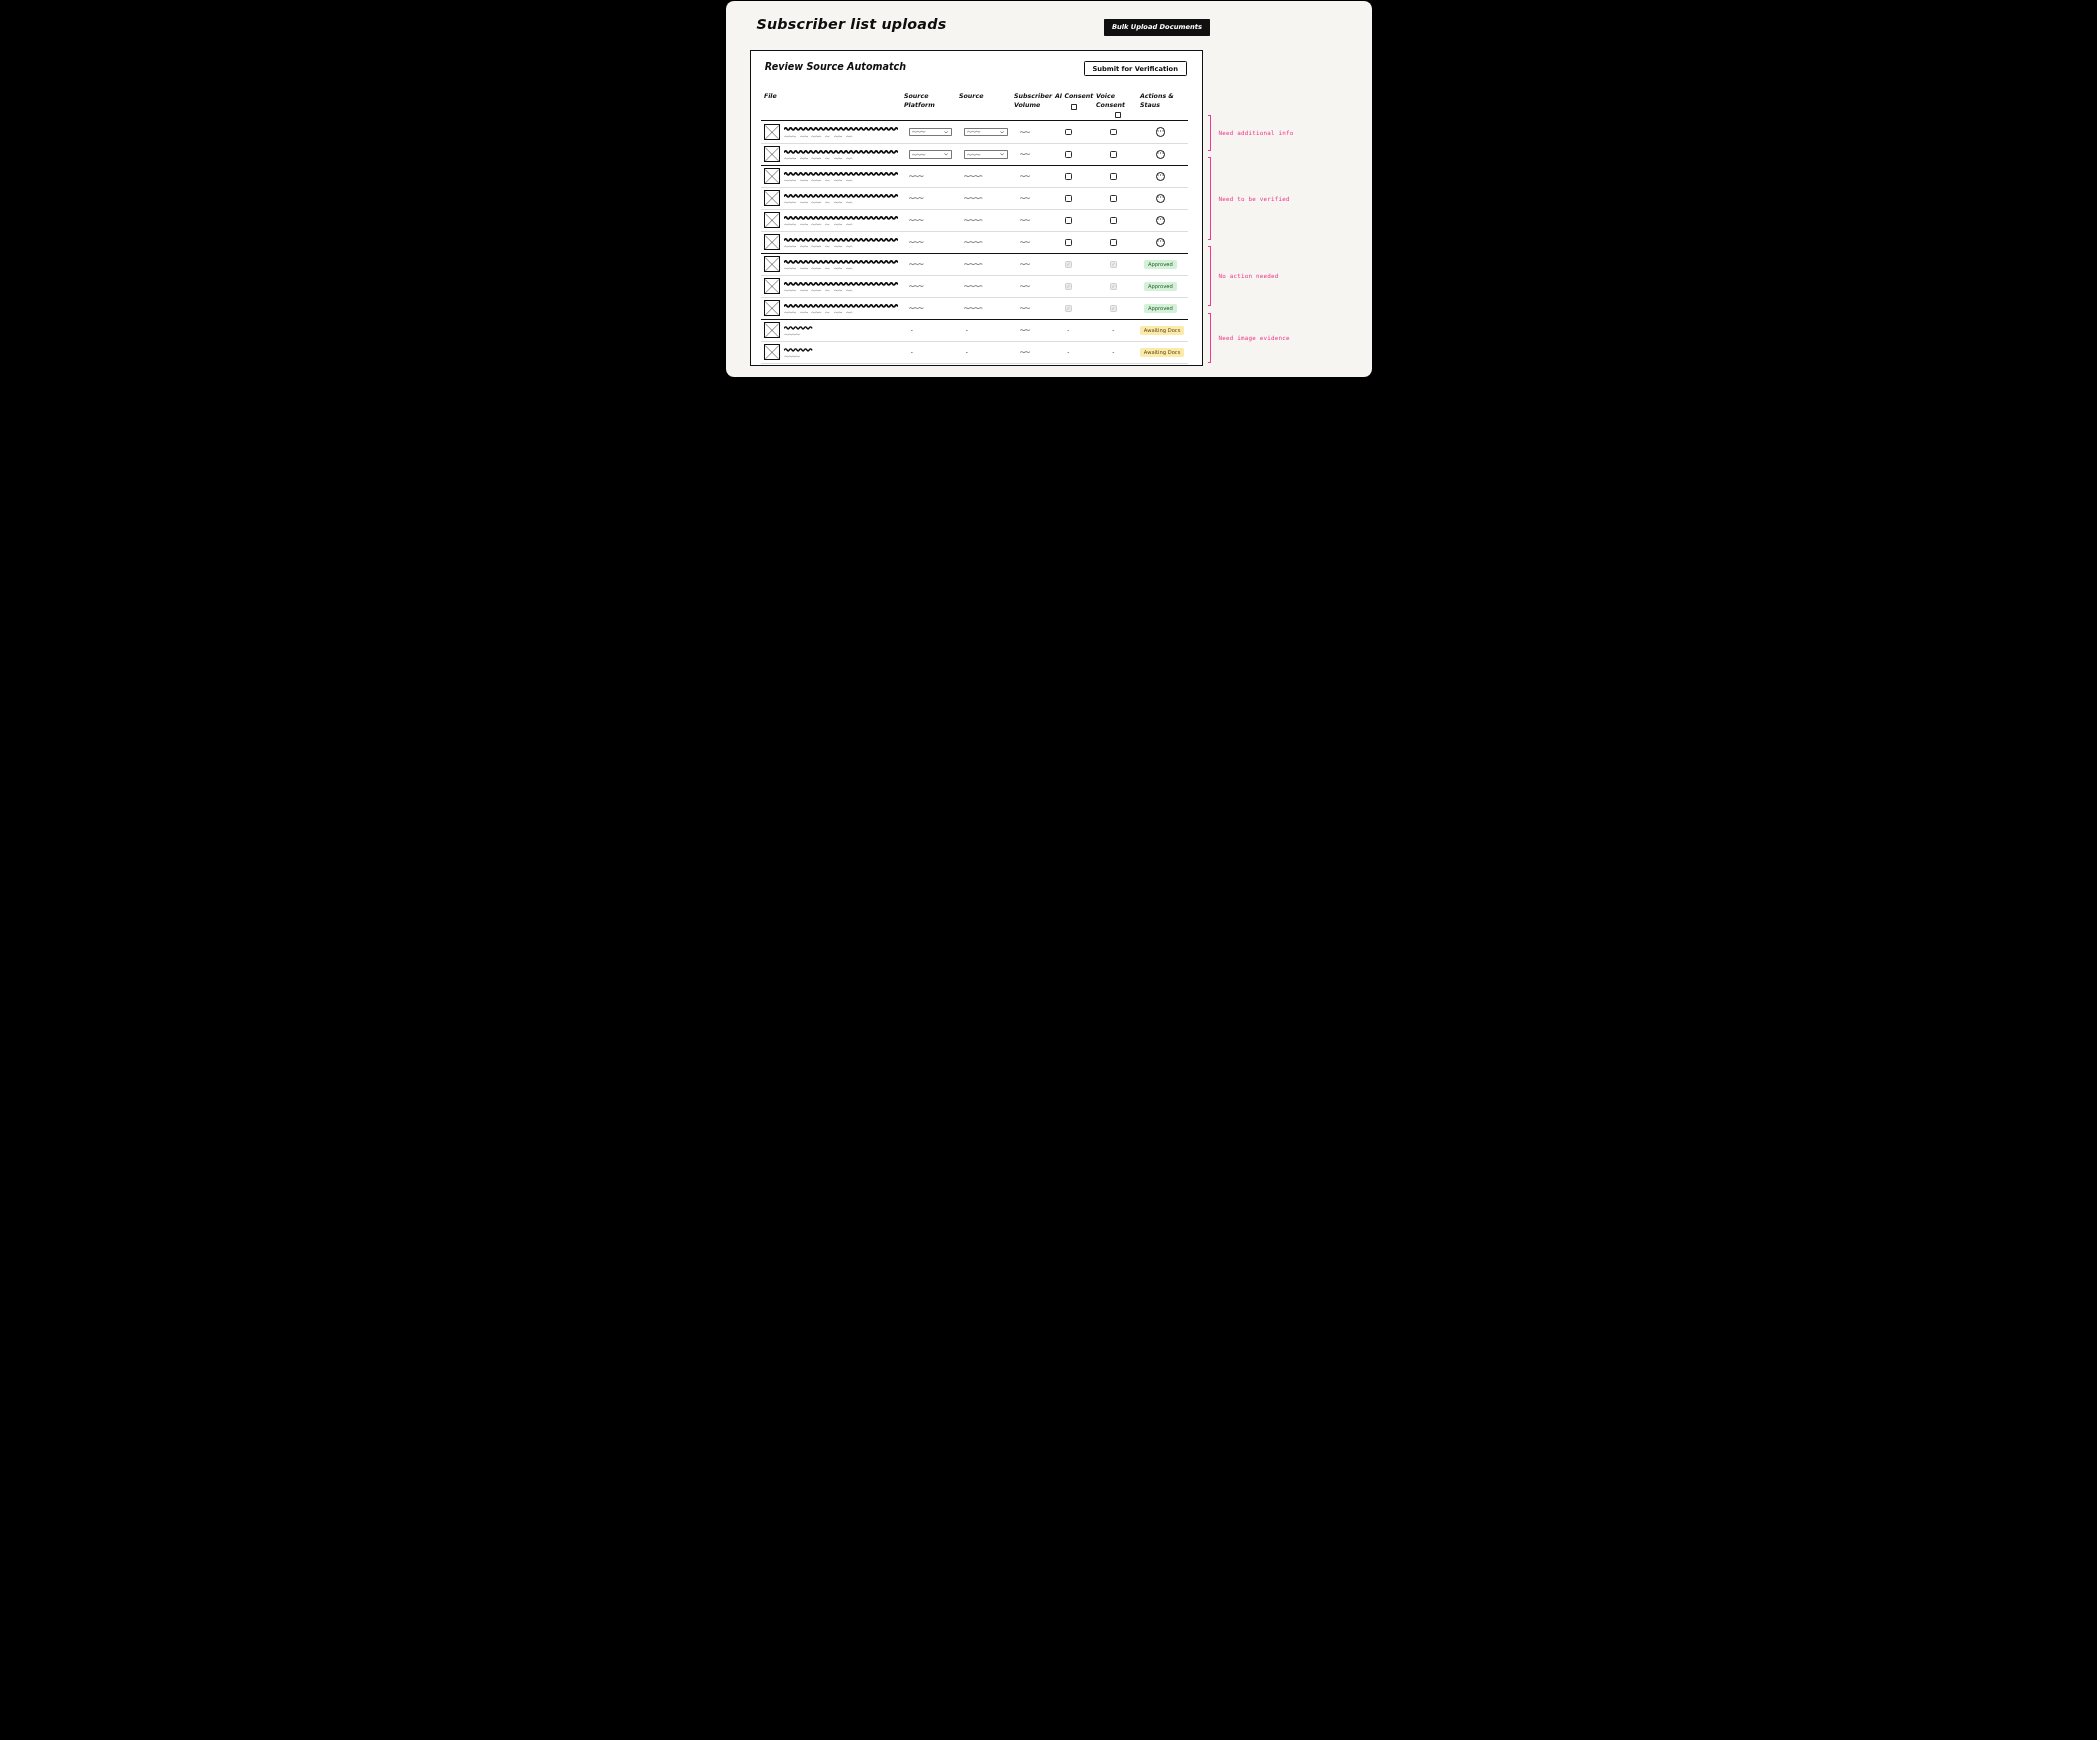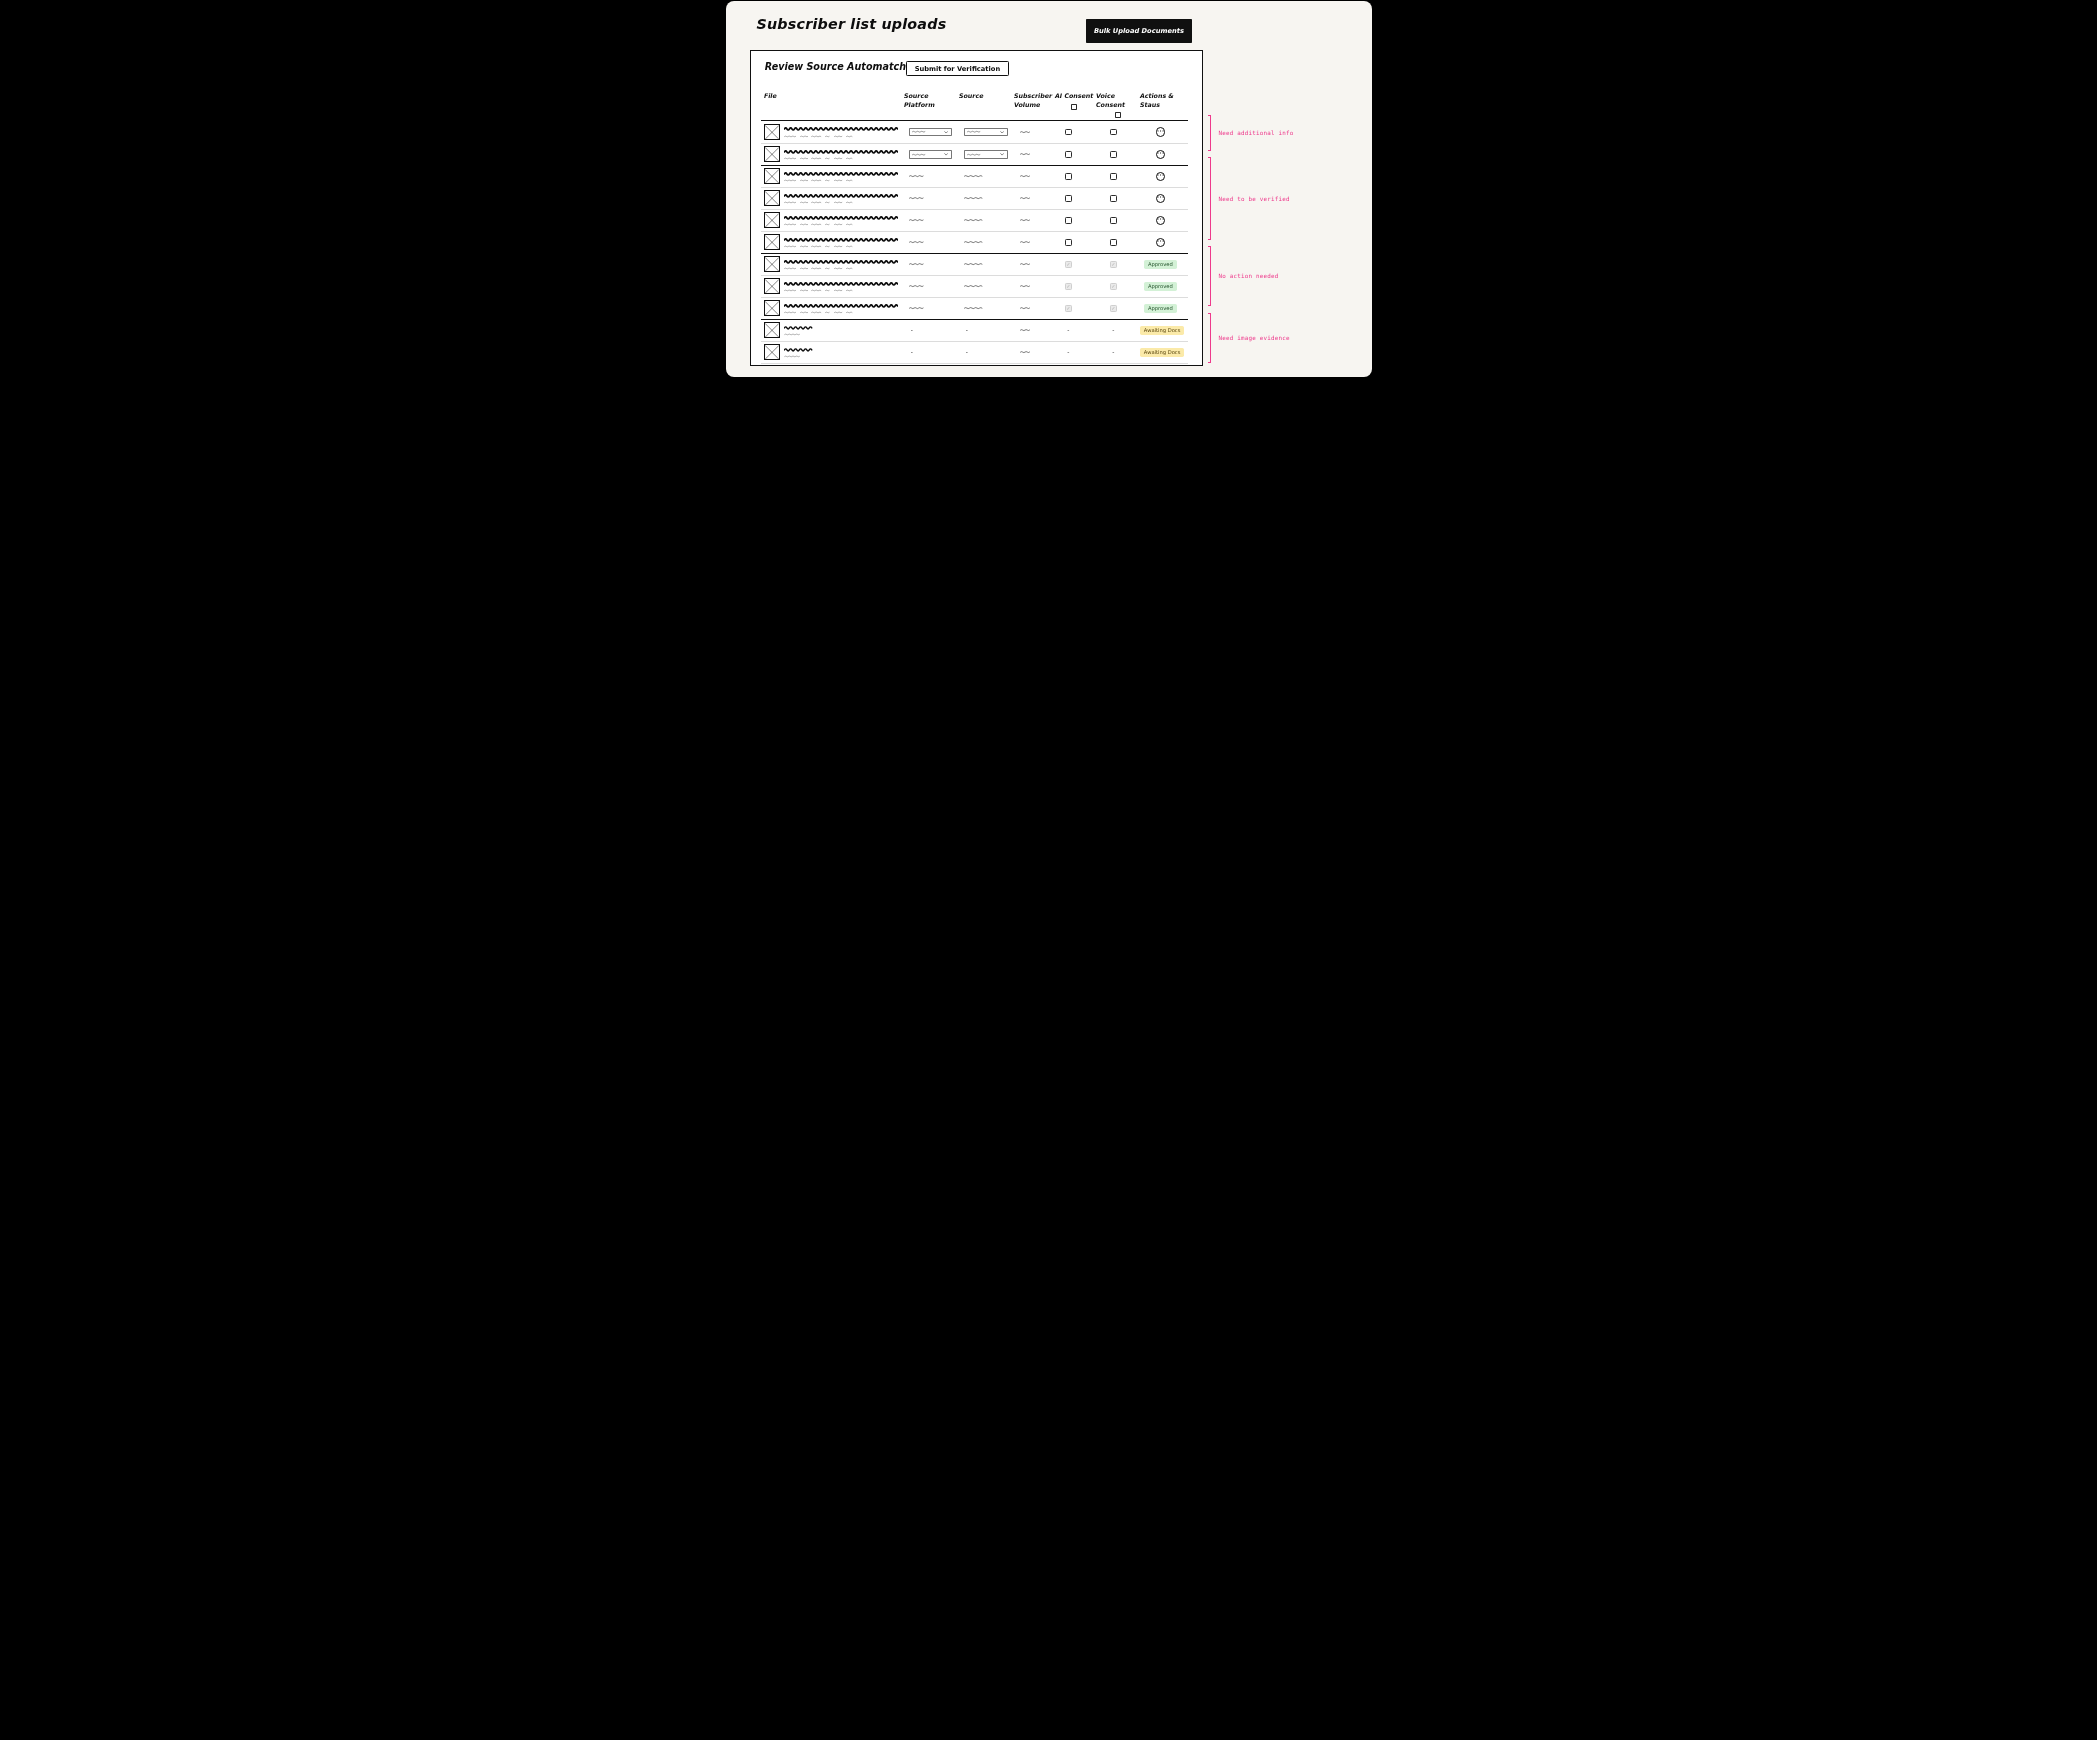--- a/index.html
+++ b/index.html
@@ -5,21 +5,21 @@
   * { margin:0; padding:0; box-sizing:border-box; }
   html,body { background:#000; }
   body { font-family:"DejaVu Sans","Liberation Sans",sans-serif; }
 
   .frame{ position:relative; width:646px; height:376px; margin:1px auto;
           background:#f7f5f1; border-radius:8px; overflow:hidden; }
 
   
   .page-title{ position:absolute; left:31px; top:15px; font-size:14.3px;
                font-weight:bold; font-style:italic; color:#0d0d0d; letter-spacing:0.2px; }
-  .bulk-btn{ position:absolute; left:360px; top:17.6px; height:24px; padding:0 8.4px;
+  .bulk-btn{ position:absolute; left:378px; top:17.6px; height:17px; padding:0 8.4px;
              background:#101010; color:#fff; border:none; border-radius:0.8px;
              font-family:"DejaVu Sans",sans-serif; font-size:6.7px; font-weight:bold;
              font-style:italic; cursor:pointer; }
 
   
   .note{ position:absolute; left:498px; top:21px; width:148px;
          font-style:italic; font-weight:600; font-size:7.8px; line-height:1.66;
          color:var(--pink,#ee3a8c); }
   .bracket{ position:absolute; left:482px; width:3.8px;
             border:0.8px solid var(--pink,#ee3a8c); border-left:none; }
@@ -27,21 +27,21 @@
   .b3{ top:245px; height:60px; } .b4{ top:312px; height:50px; }
   .glabel{ position:absolute; left:493px; width:101px; display:flex; align-items:center;
            font-family:"DejaVu Sans Mono","Liberation Mono",monospace; font-size:5.9px;
            letter-spacing:0.2px; color:var(--pink,#ee3a8c); }
   .gl1{ top:114px; height:36px; } .gl2{ top:156px; height:83px; }
   .gl3{ top:245px; height:60px; } .gl4{ top:312px; height:50px; }
 
   
   .panel{ position:absolute; left:24px; top:49px; width:453px; height:316px;
           background:#fff; border:0.6px solid #111; overflow:hidden; }
-  .panel-head{ display:flex; align-items:flex-start;
+  .panel-head{ display:flex; justify-content:space-between; align-items:flex-start;
                padding:10px 15px 0 14.3px; height:25px; }
   .panel-title{ font-size:9.6px; font-weight:bold; font-style:italic; color:#0d0d0d; }
   .submit-btn{ height:15px; padding:0 7.6px; background:#fff; border:0.8px solid #111;
                border-radius:1.3px; font-family:"DejaVu Sans",sans-serif; font-size:6.7px;
                font-weight:bold; color:#0d0d0d; cursor:pointer; }
 
   .table{ margin:0 14px 0 10.5px; }
   .grid{ display:grid; grid-template-columns:143px 55px 55px 41px 41px 44px 1fr; }
 
   .thead{ align-items:start; padding:16px 0 1.7px 0; border-bottom:0.8px solid #111; }

